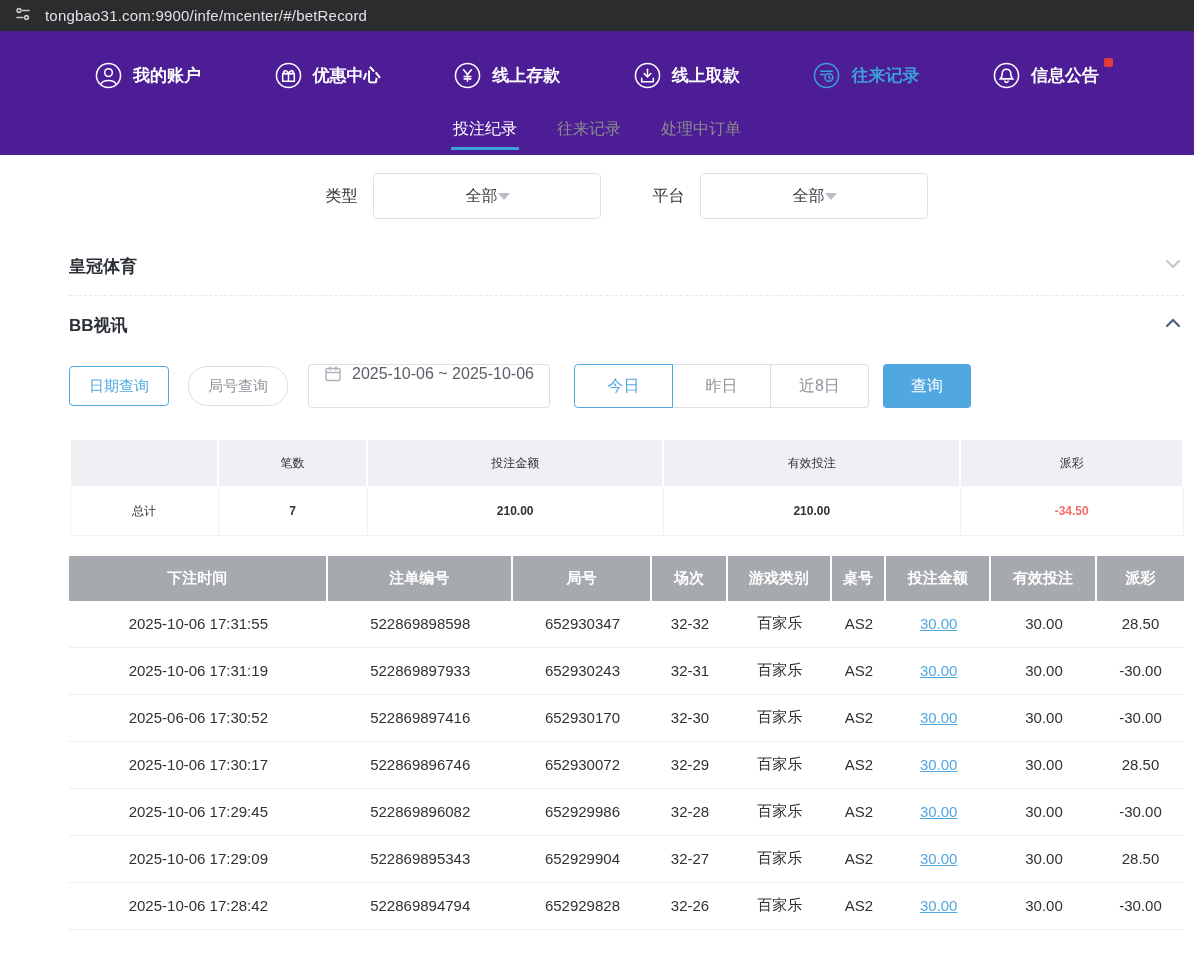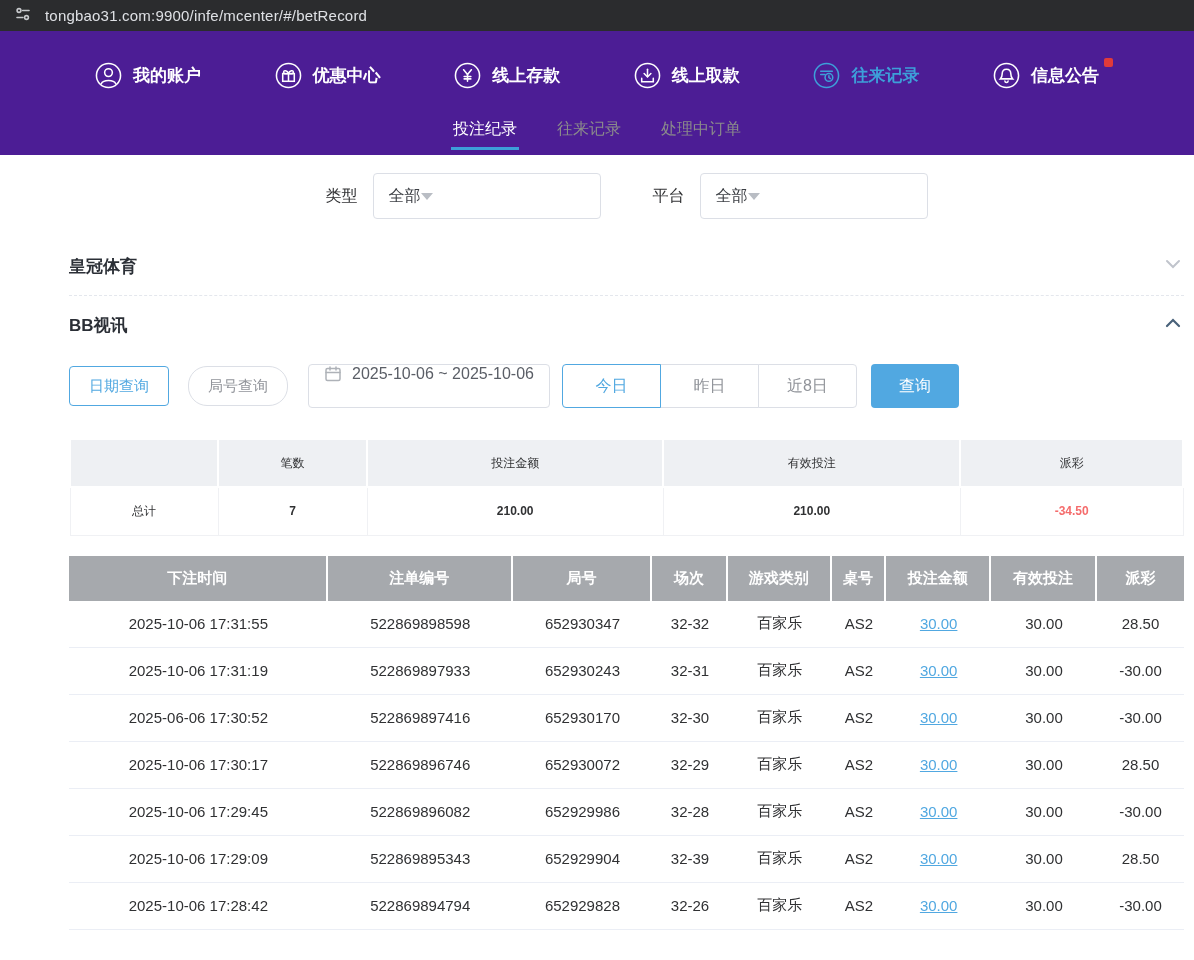--- a/index.html
+++ b/index.html
@@ -26,33 +26,33 @@
   
   .subtabs{display:flex;justify-content:center;gap:36px;height:52px;align-items:stretch;}
   .subtab{color:#8b8b8b;font-size:16px;display:flex;align-items:center;position:relative;cursor:pointer;padding:0 2px;}
   .subtab.active{color:#ffffff;}
   .subtab.active::after{content:"";position:absolute;left:0;right:0;bottom:5px;height:3px;background:var(--nav-active);}
   
   .content{padding:14px 10px 0 69px;}
   .filter-row{display:flex;justify-content:center;gap:52px;margin:4px 0 18px;}
   .filter-item{display:flex;align-items:center;gap:15px;}
   .filter-label{font-size:16px;color:#303133;}
-  .select{width:228px;height:46px;border:1px solid #dcdfe6;border-radius:4px;background:#fff;display:flex;align-items:center;justify-content:flex-start;padding:0 13px 0 15px;font-size:16px;color:#3c3f44;cursor:pointer;}
+  .select{width:228px;height:46px;border:1px solid #dcdfe6;border-radius:4px;background:#fff;display:flex;align-items:center;justify-content:center;padding:0 13px 0 15px;font-size:16px;color:#3c3f44;cursor:pointer;}
   .caret{width:0;height:0;border-left:6px solid transparent;border-right:6px solid transparent;border-top:7px solid #b9bdc4;}
   
   .section-header{display:flex;justify-content:space-between;align-items:center;height:58px;cursor:pointer;}
   .section-title{font-size:17px;font-weight:bold;color:#2b2f36;}
   .divider{border-bottom:1px dashed #e4e7ed;}
   
   .toolbar{display:flex;align-items:center;margin:10px 0 30px;}
   .btn{height:40px;background:#fff;font-size:15px;cursor:pointer;font-family:inherit;}
   .btn-date{border:1px solid var(--accent);color:var(--accent);border-radius:4px;padding:0 19px;}
   .btn-round{border:1px solid #dcdfe6;color:#909399;border-radius:19px;padding:0 19px;margin-left:19px;}
   .date-picker{display:flex;align-items:flex-start;gap:10px;height:44px;border:1px solid #dcdfe6;border-radius:4px;padding:0 15px;margin-left:20px;font-size:16px;color:#5a5e66;cursor:pointer;}
-  .btn-group{display:flex;margin-left:12px;}
+  .btn-group{display:flex;margin-left:24px;}
   .gbtn{width:99px;height:44px;background:#fff;border:1px solid #dcdfe6;color:#909399;font-size:16px;cursor:pointer;font-family:inherit;}
   .gbtn + .gbtn{margin-left:-1px;}
   .gbtn:first-child{border-radius:4px 0 0 4px;}
   .gbtn:last-child{border-radius:0 4px 4px 0;}
   .gbtn.active{color:var(--accent);border-color:var(--accent);position:relative;z-index:1;}
   .btn-primary{width:88px;height:44px;margin-left:14px;background:var(--accent);border:none;border-radius:4px;color:#fff;font-size:16px;cursor:pointer;font-family:inherit;}
   
   .summary-table{width:100%;border-collapse:collapse;table-layout:fixed;font-size:12px;text-align:center;margin-bottom:20px;}
   .summary-table th{background:#eef0f3;font-weight:normal;height:48px;border:2px solid #fff;color:#303133;}
   .summary-table td{height:48px;border:1px solid #f0f1f4;font-weight:bold;}
@@ -329,21 +329,21 @@
       <td>AS2</td>
       <td><a class="amount-link">30.00</a></td>
       <td>30.00</td>
       <td class="neg">-30.00</td>
     </tr>
 
     <tr>
       <td>2025-10-06 17:29:09</td>
       <td>522869895343</td>
       <td>652929904</td>
-      <td>32-39</td>
+      <td>32-27</td>
       <td>百家乐</td>
       <td>AS2</td>
       <td><a class="amount-link">30.00</a></td>
       <td>30.00</td>
       <td>28.50</td>
     </tr>
 
     <tr>
       <td>2025-10-06 17:28:42</td>
       <td>522869894794</td>

